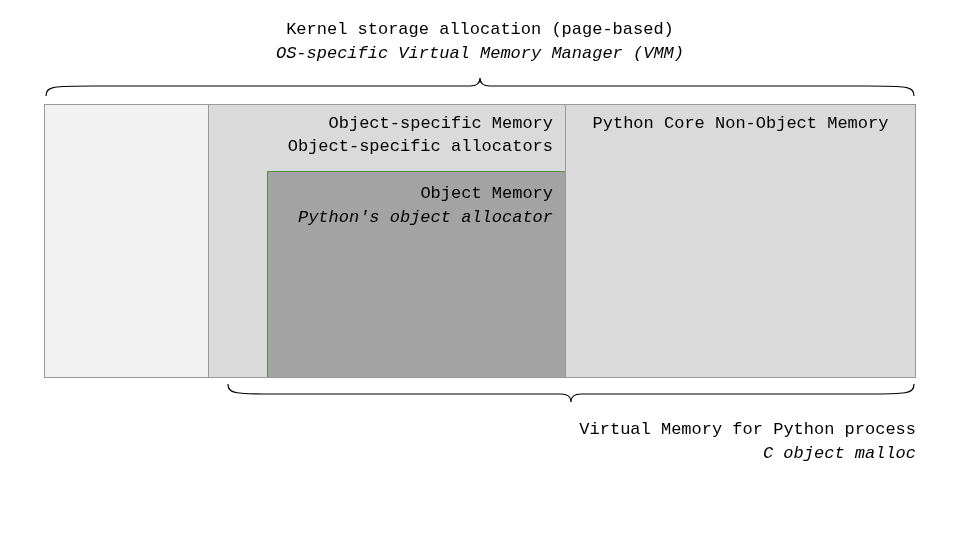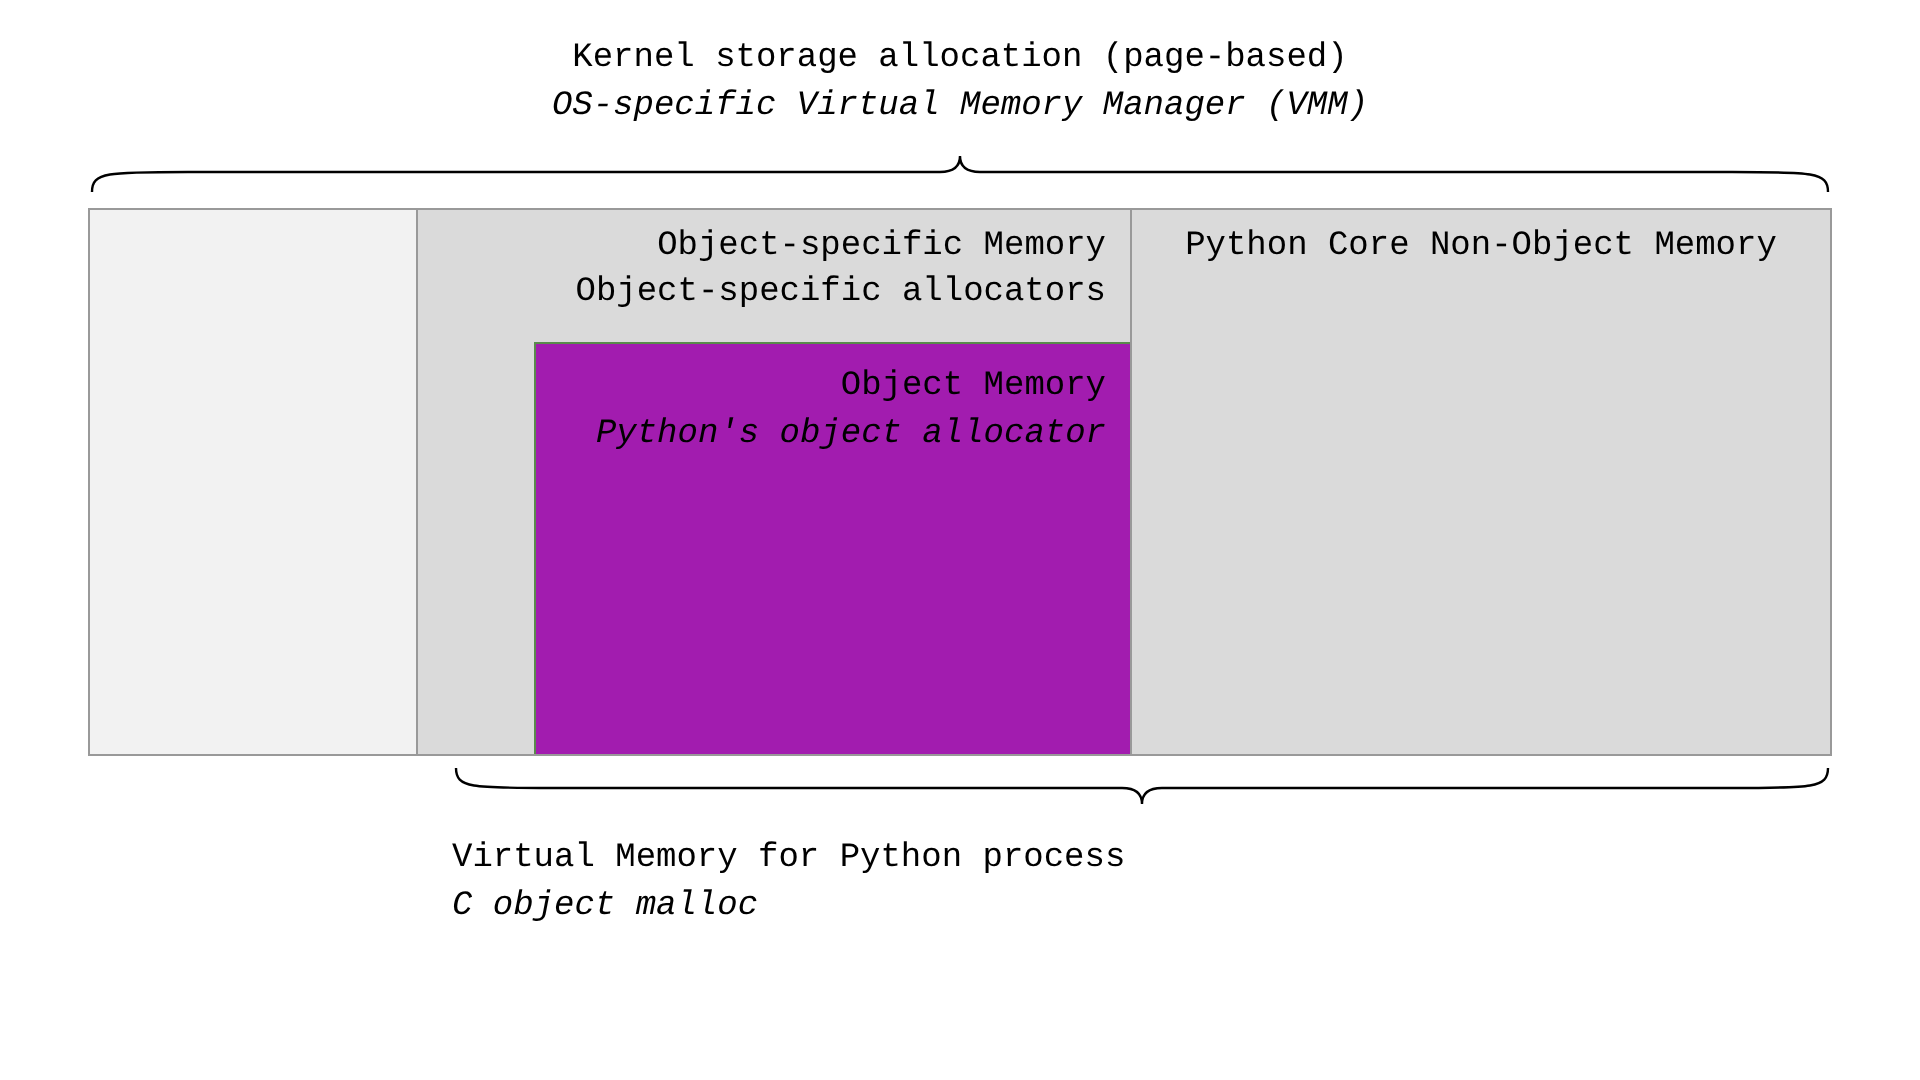--- a/index.html
+++ b/index.html
@@ -52,21 +52,21 @@
       padding: 8px 12px 6px 12px;
       line-height: 1.35;
     }
     .col-mid .mid-header .italic { }
     .object-memory {
       position: absolute;
       left: 58px;
       right: 0;
       top: 66px;
       bottom: 0;
-      background: #a21caf;
+      background: #a3a3a3;
       border: 1px solid #5a8a4c;
       border-right: none;
       border-bottom: none;
       padding: 10px 12px;
       line-height: 1.4;
     }
     .object-memory .italic { font-style: italic; }
     .col-right {
       flex: 1;
       background: #dadada;
@@ -80,21 +80,21 @@
       left: 226px;
       right: 44px;
       top: 382px;
       height: 22px;
     }
     .bottom-label {
       position: absolute;
       left: 226px;
       right: 44px;
       top: 418px;
-      text-align: left;
+      text-align: right;
       line-height: 1.4;
     }
     .bottom-label .italic { font-style: italic; }
     svg { display: block; }
   </style>
 </head>
 <body>
 
 <div class="top-label">
   <div>Kernel storage allocation (page-based)</div>

